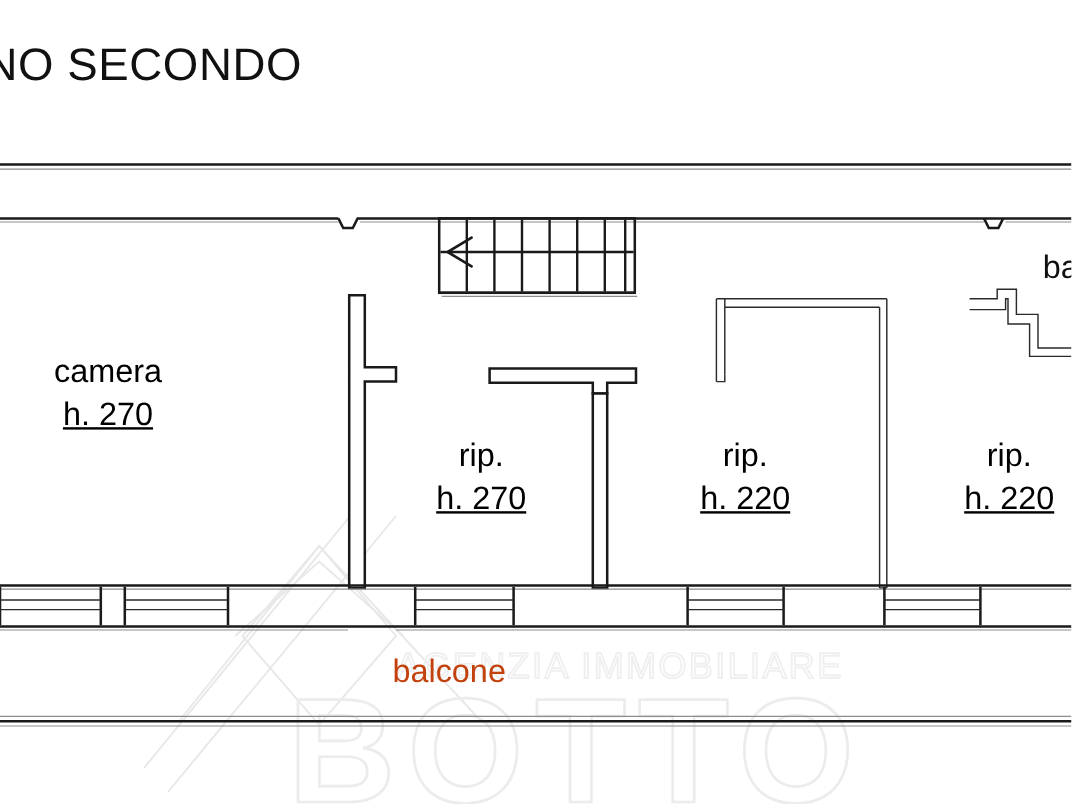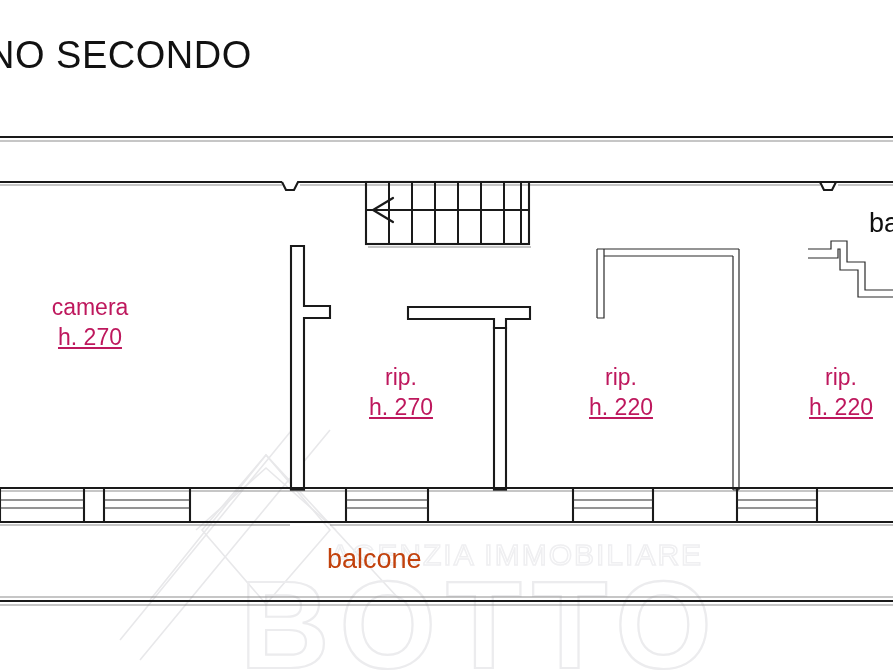--- a/index.html
+++ b/index.html
@@ -80,22 +80,22 @@
     position: absolute;
     font-family: "Liberation Sans", sans-serif;
     font-size: 38px;
     color: #111111;
     letter-spacing: 0.5px;
     white-space: nowrap;
   }
   .room-label {
     position: absolute;
     font-family: "Liberation Sans", sans-serif;
-    font-size: 23px;
-    color: #be185d;
+    font-size: 27px;
+    color: #000000;
     text-align: center;
     white-space: nowrap;
     line-height: 1.32;
   }
   .room-label .rl-name { display: block; }
   .room-label .rl-height { display: block; text-decoration: underline; }
   .balcony-label {
     position: absolute;
     font-family: "Liberation Sans", sans-serif;
     font-size: 27px;

